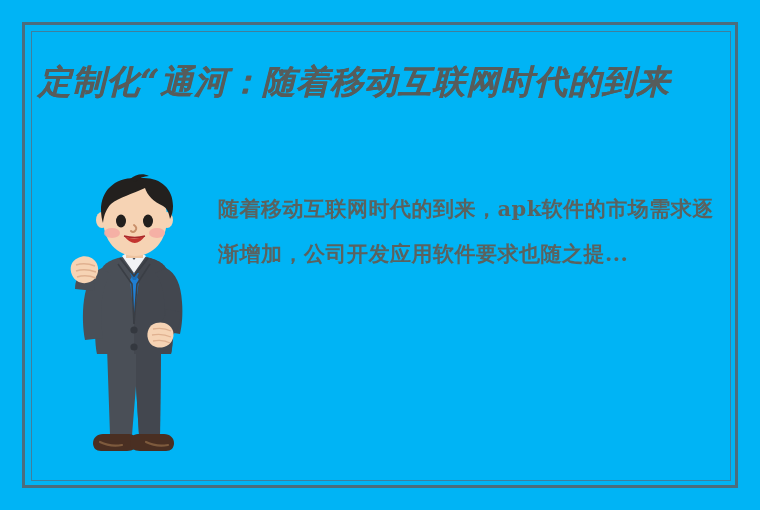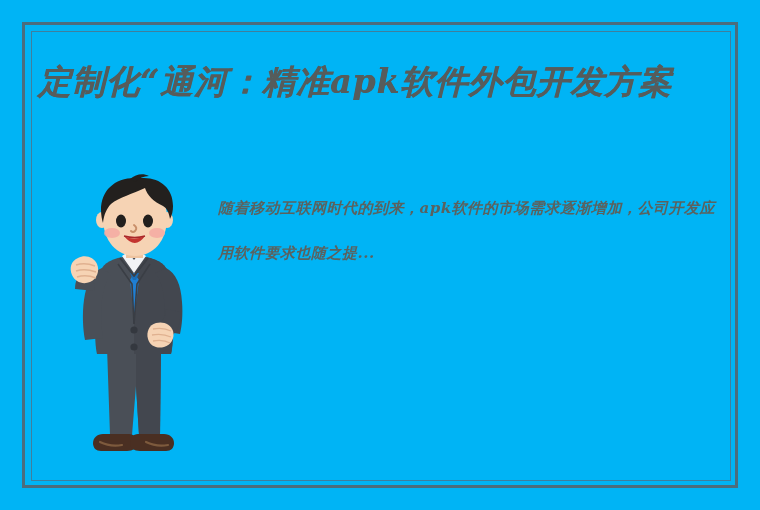--- a/index.html
+++ b/index.html
@@ -60,25 +60,24 @@
     text-shadow: 0.4px 0 0 #565c5b;
   }
 
   
   .excerpt {
     position: absolute;
     left: 218px;
     top: 186px;
     width: 505px;
     color: #5a625f;
-    font-size: 15px;
+    font-size: 21px;
     line-height: 45px;
     letter-spacing: 0.5px;
     font-weight: 700;
-    font-style: italic;
     font-family: "DejaVu Serif", "Liberation Serif", serif;
     word-break: break-all;
   }
 
   
   .illustration {
     position: absolute;
     left: 60px;
     top: 172px;
     width: 150px;
@@ -87,21 +86,21 @@
   .illustration svg { display: block; width: 100%; height: 100%; }
 </style>
 </head>
 <body>
 
 <div id="canvas">
 
   <div class="frame-outer"></div>
   <div class="frame-inner"></div>
 
-  <div class="title">定制化“通河：精准apk软件外包开发方案</div>
+  <div class="title">定制化“通河：随着移动互联网时代的到来</div>
 
   <div class="illustration">
     <svg viewBox="0 0 150 312" xmlns="http://www.w3.org/2000/svg" aria-hidden="true">
 
       <g>
         <path d="M47 175 L101 175 L100 263 L79 263 L76 214 L72 263 L50 263 Z" fill="#4a4f57"></path>
         <path d="M76 214 L79 263 L100 263 L101 175 L76 175 Z" fill="#43474f"></path>
       </g>
 
       <g>

